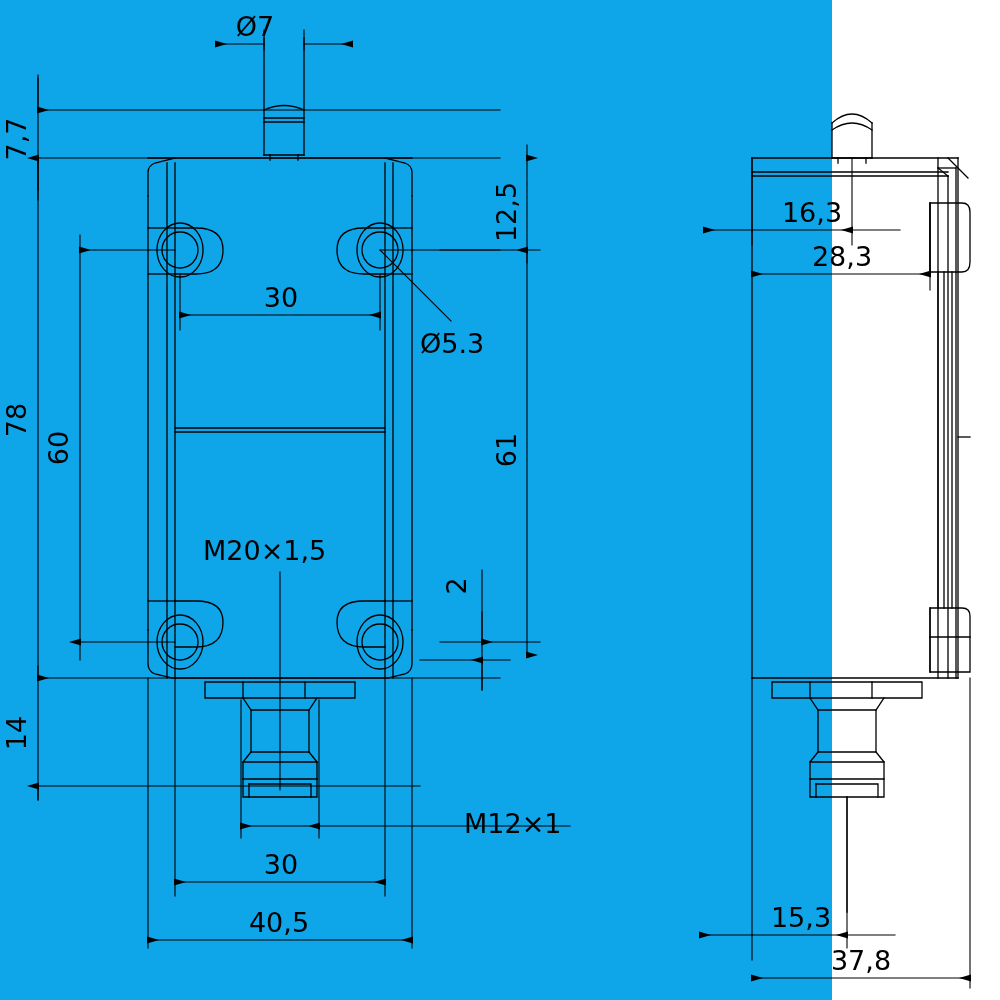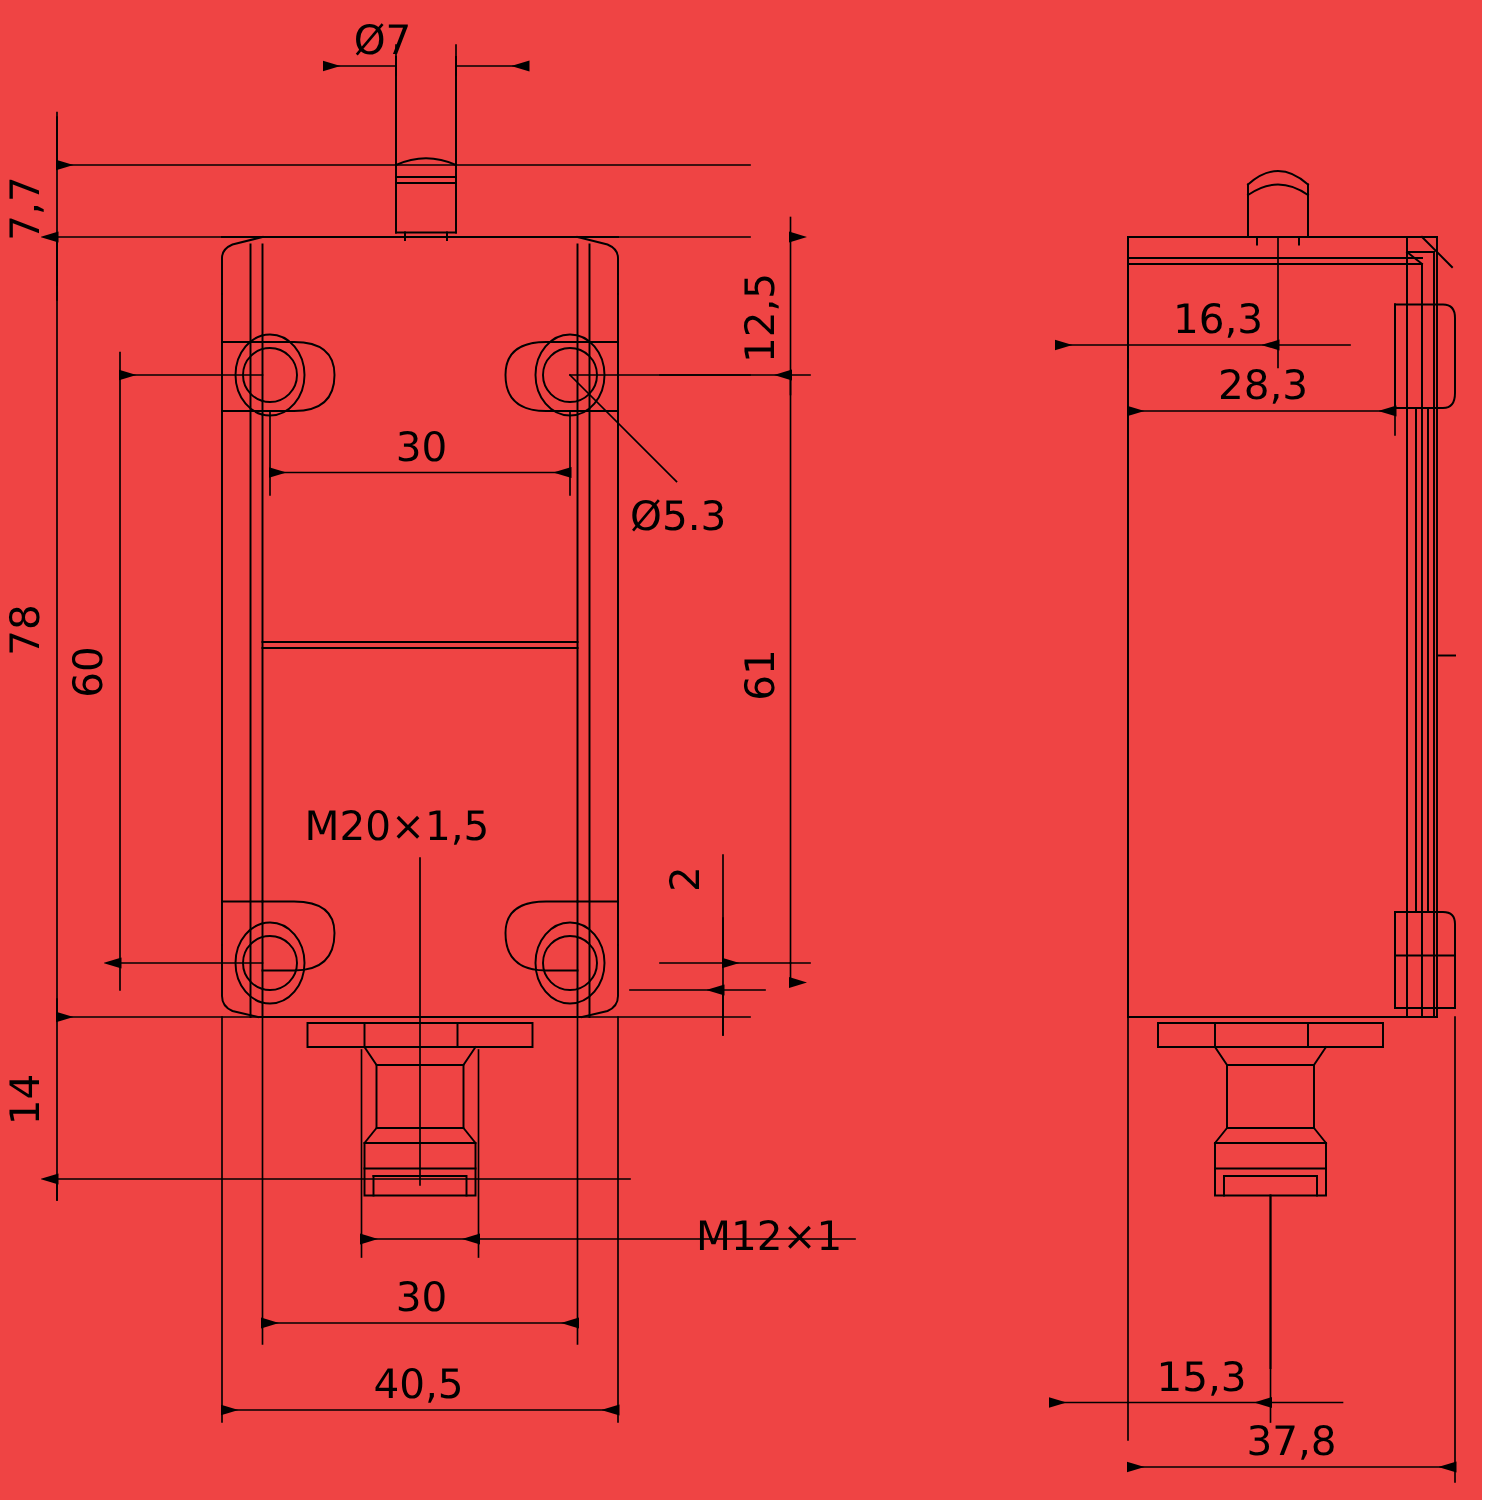--- a/index.html
+++ b/index.html
@@ -1,18 +1,18 @@
 <!DOCTYPE html>
 <html><head>
 <meta charset="utf-8">
 <style>
   html,body{margin:0;padding:0;background:#ffffff;}
   body{width:1000px;height:1000px;overflow:hidden;
        font-family:"DejaVu Sans","Liberation Sans",sans-serif;}
-  #sheet{position:relative;width:988px;height:1000px;background:#ef4444;}
+  #sheet{position:relative;width:832px;height:1000px;background:#0ea5e9;}
   svg{display:block;}
   .dimtext{font-family:"DejaVu Sans","Liberation Sans",sans-serif;
            font-size:27px;fill:#000;letter-spacing:0px;}
 </style>
 </head>
 <body>
 
 <div id="sheet">
 <svg width="1000" height="1000" viewBox="0 0 1000 1000" shape-rendering="geometricPrecision">
   <defs>

